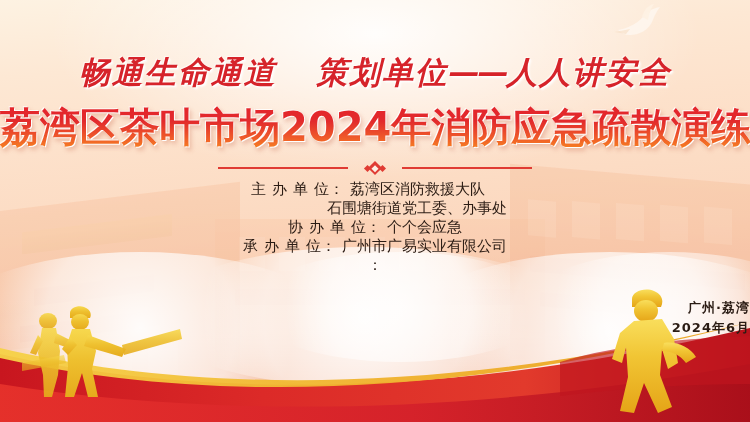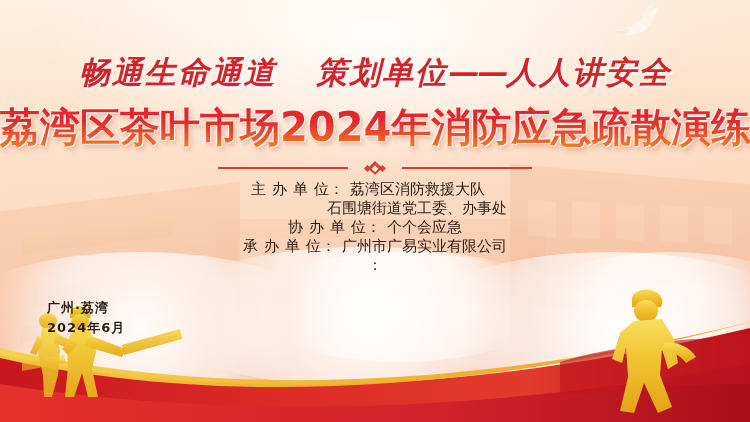--- a/index.html
+++ b/index.html
@@ -86,21 +86,21 @@
 
   
   .orgs{position:absolute;left:0;right:0;top:180px;display:flex;flex-direction:column;align-items:center;}
   .orgrow{display:flex;align-items:baseline;font-size:15px;font-weight:400;color:#2b1c14;line-height:19px;white-space:nowrap;}
   .orglabel{width:78px;text-align:justify;text-align-last:justify;flex:0 0 78px;}
   .orgval{padding-left:6px;}
   .orgcont{padding-left:84px;}
   .gap{display:inline-block;width:14px;}
 
   
-  .footer{position:absolute;left:0;right:0;top:298px;text-align:left;margin-left:47px;}
+  .footer{position:absolute;left:0;right:0;top:298px;text-align:right;margin-left:47px;}
   .fline{font-size:13px;font-weight:700;color:#2b1c14;line-height:20px;letter-spacing:1px;}
 </style>
 </head>
 <body>
 
 <div id="poster">
 
   <div class="photo">
     <div class="bld bldL">
       <div class="signg" style="left:32px;top:24px;width:150px;height:22px;"></div>

